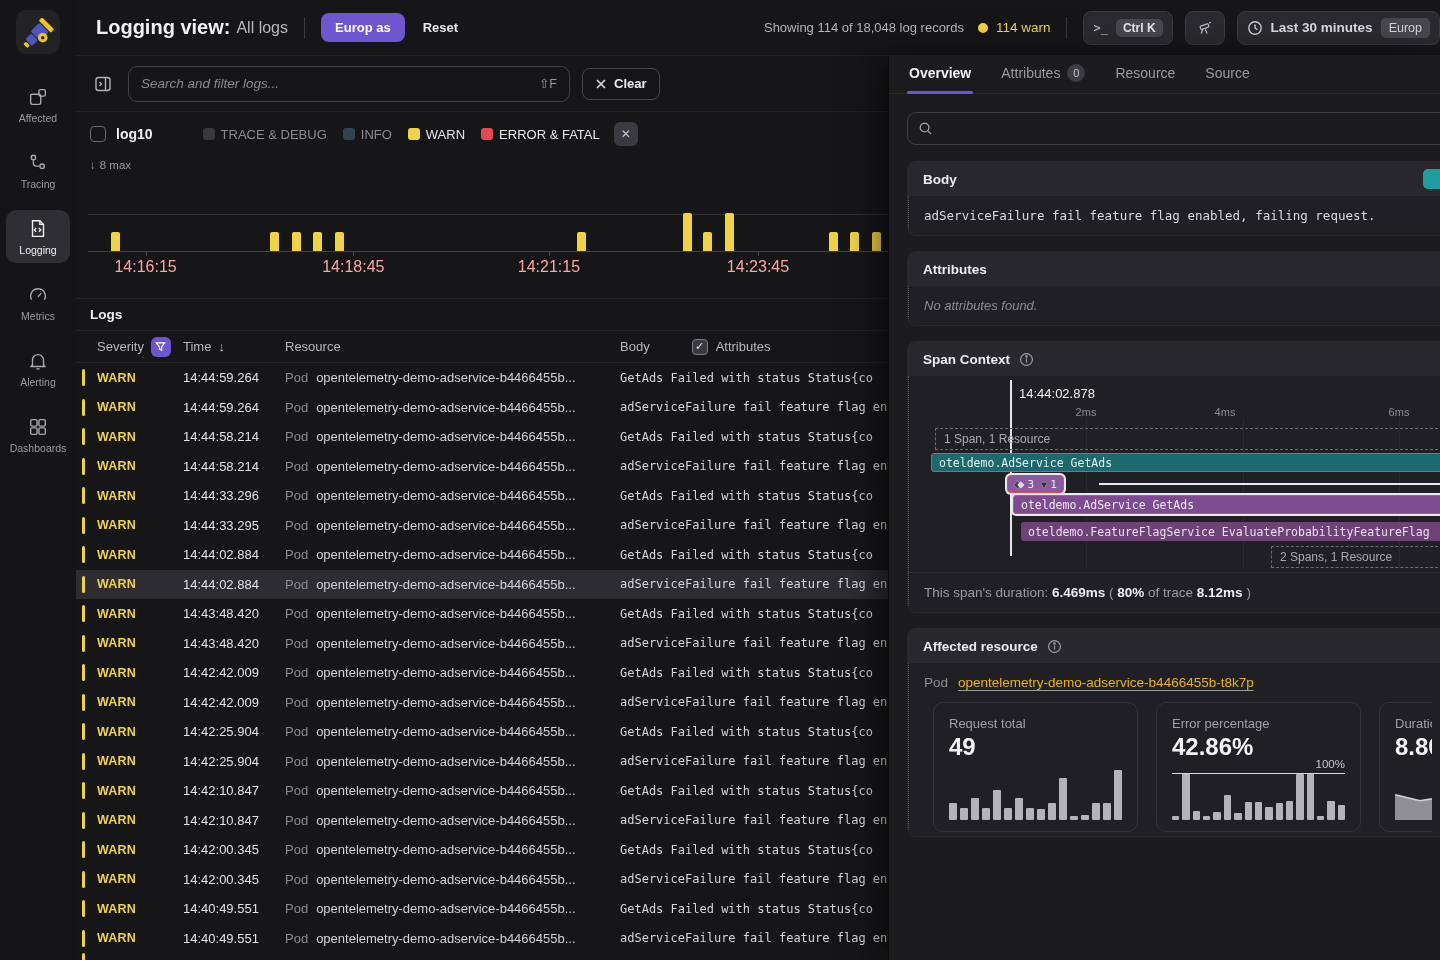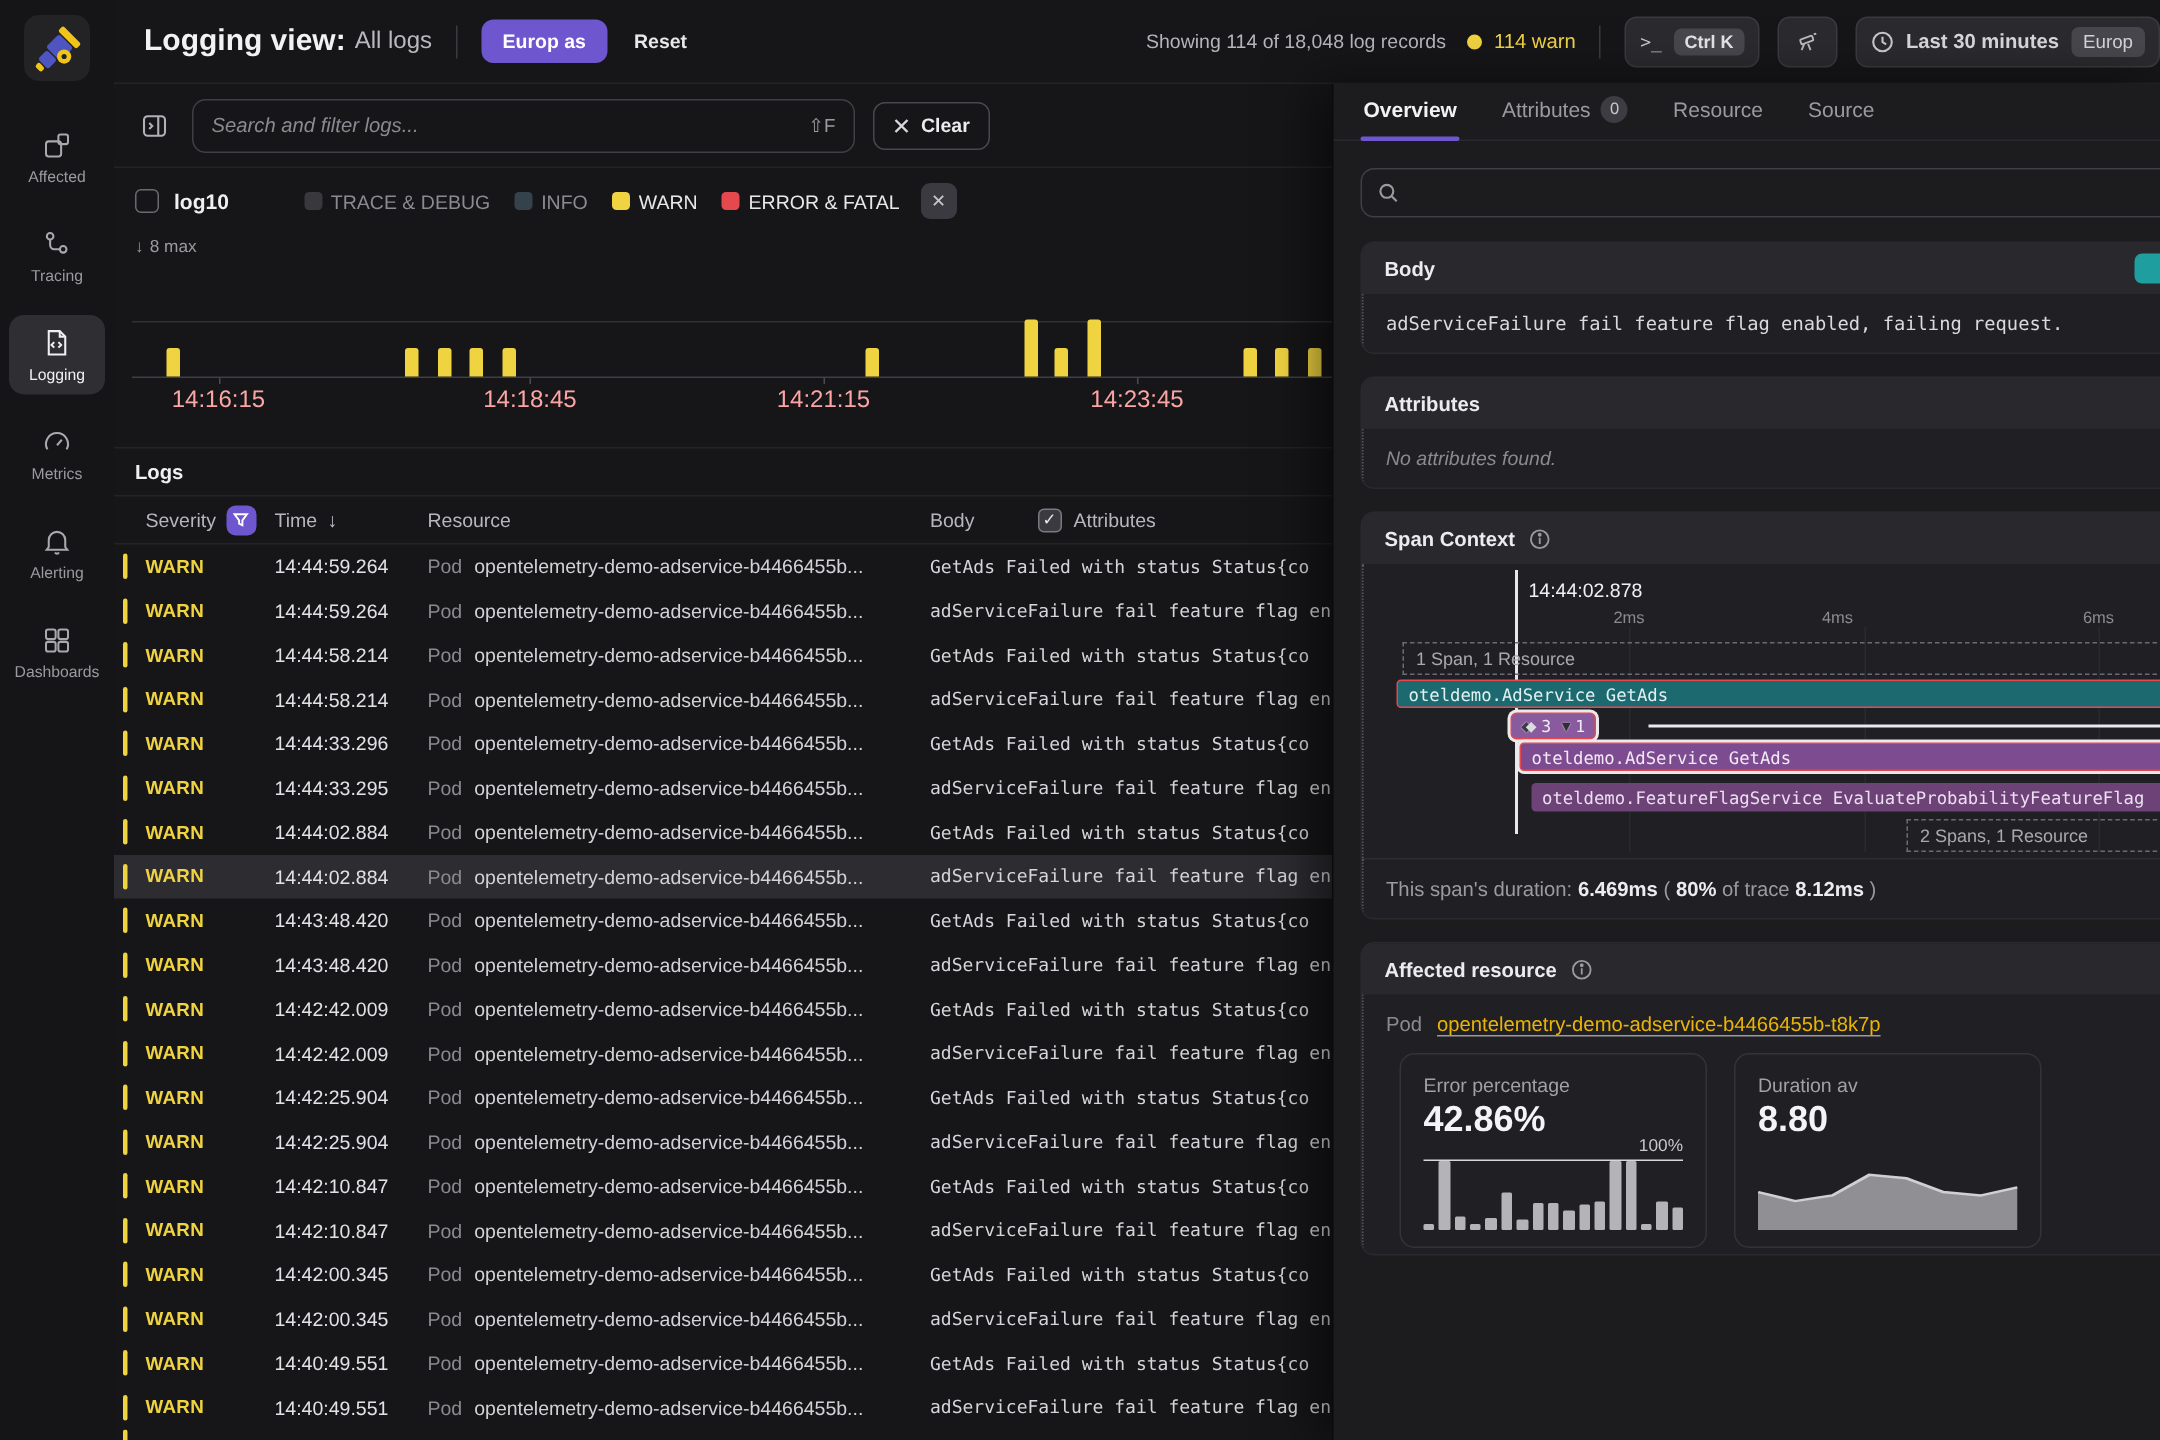--- a/index.html
+++ b/index.html
@@ -648,20 +648,42 @@
           <line x1="8" y1="7" x2="8" y2="11.3"></line>
           <circle cx="8" cy="4.8" r="0.7" fill="#9a9aa0"></circle>
       </svg>
     </div>
     <div class="card-b" style="padding-bottom:0;">
       <div class="res-line">
         <span class="t-kind">Pod</span>
         <span class="res-link">opentelemetry-demo-adservice-b4466455b-t8k7p</span>
       </div>
       <div class="stats">
+        <div class="stat-card">
+          <div class="stat-label">Request total</div>
+          <div class="stat-value">49</div>
+          <div class="stat-chart" id="rt-bars">
+              <div class="b" style="height: 17.5px;"></div>
+              <div class="b" style="height: 12.5px;"></div>
+              <div class="b" style="height: 22.5px;"></div>
+              <div class="b" style="height: 12.5px;"></div>
+              <div class="b" style="height: 30px;"></div>
+              <div class="b" style="height: 12.5px;"></div>
+              <div class="b" style="height: 22.5px;"></div>
+              <div class="b" style="height: 12.5px;"></div>
+              <div class="b" style="height: 11px;"></div>
+              <div class="b" style="height: 17.5px;"></div>
+              <div class="b" style="height: 42.5px;"></div>
+              <div class="b" style="height: 4px;"></div>
+              <div class="b" style="height: 5px;"></div>
+              <div class="b" style="height: 17.5px;"></div>
+              <div class="b" style="height: 17.5px;"></div>
+              <div class="b" style="height: 50px;"></div>
+            </div>
+        </div>
         <div class="stat-card">
           <div class="stat-label">Error percentage</div>
           <div class="stat-value">42.86%</div>
           <div class="pct-label">100%</div>
           <div class="pct-line"></div>
           <div class="stat-chart" id="ep-bars" style="height:46px;">
               <div class="b" style="height: 3.68px;"></div>
               <div class="b" style="height: 46px;"></div>
               <div class="b" style="height: 9.2px;"></div>
               <div class="b" style="height: 3.68px;"></div>

